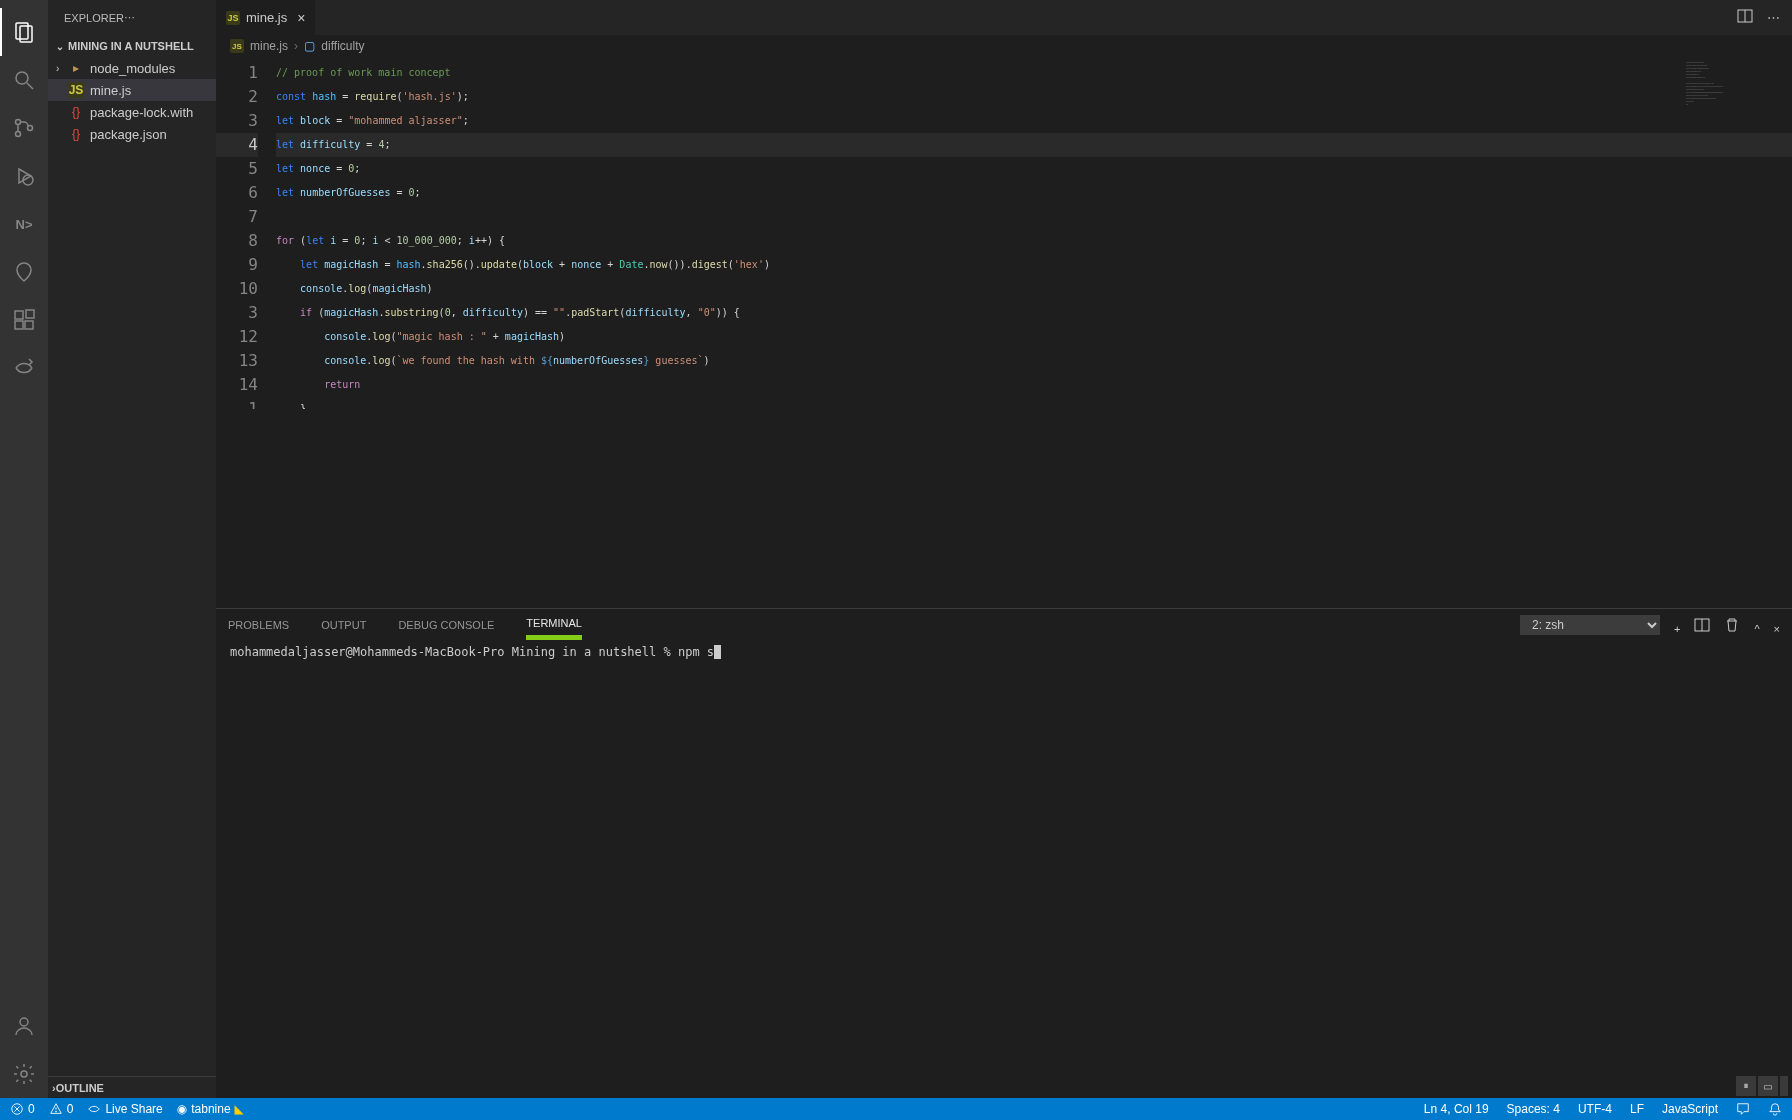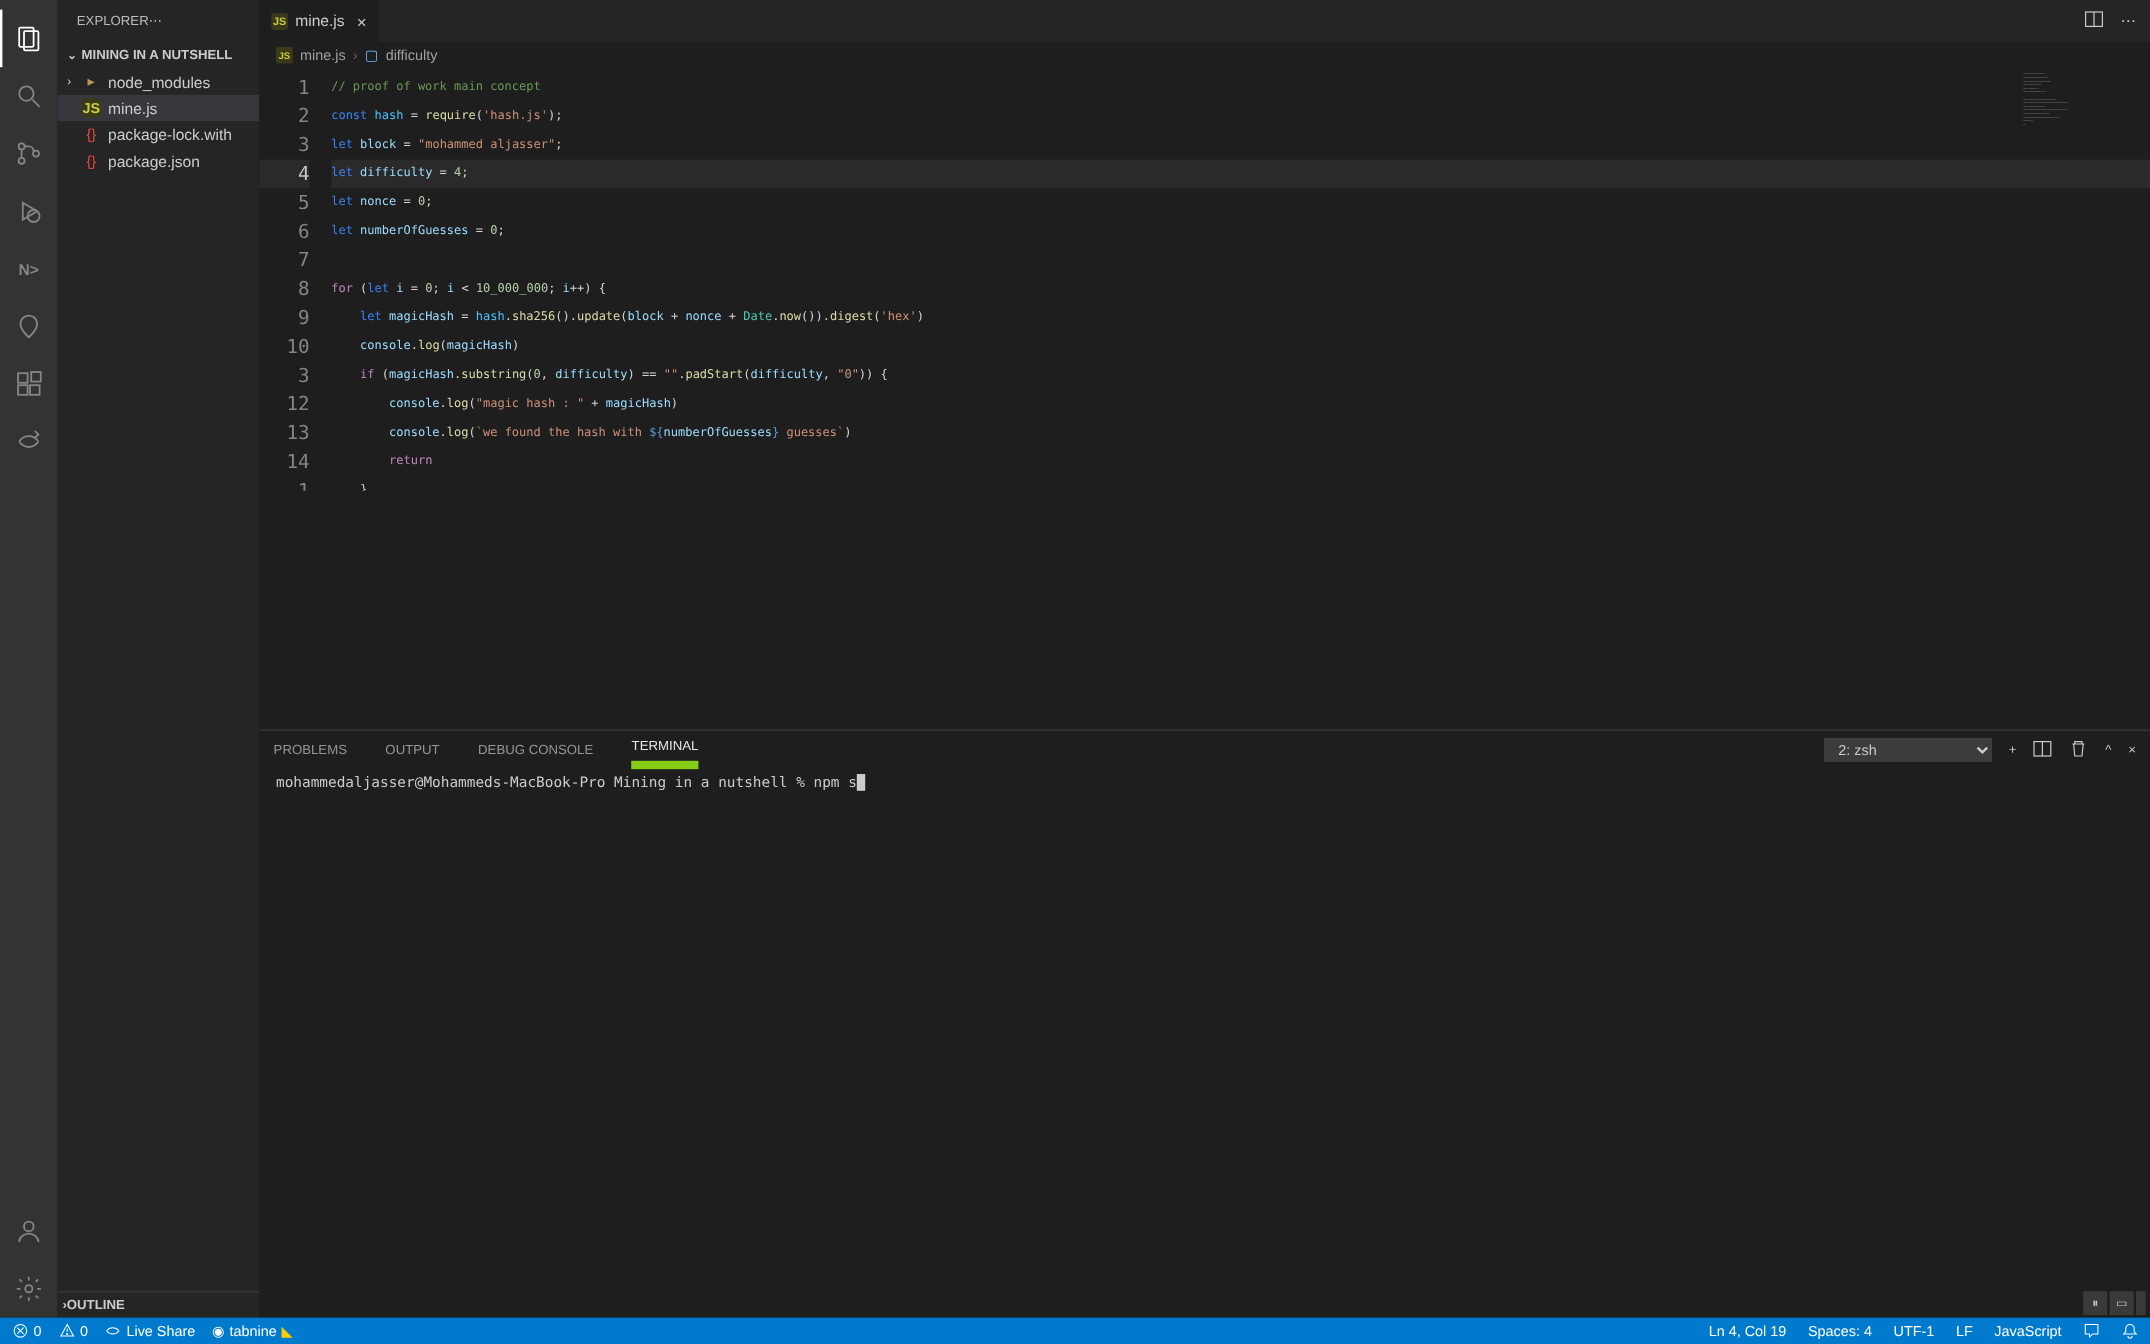--- a/index.html
+++ b/index.html
@@ -229,25 +229,25 @@
     }
     .panel-tabs {
       height: 32px;
       display: flex;
       align-items: center;
       padding: 0 12px;
       gap: 32px;
       font-size: 11px;
     }
     .panel-tab { color: #969696; cursor: pointer; text-transform: uppercase; padding: 6px 0;}
-    .panel-tab.active { color: #e7e7e7; border-bottom: 7px solid #84cc16; }
+    .panel-tab.active { color: #e7e7e7; border-bottom: 5px solid #84cc16; }
     .panel-tabs-right {
       margin-left: auto;
       display: flex;
-      align-items: center;
+      align-items: flex-end;
       gap: 14px;
     }
     .panel-select {
       background: #3c3c3c;
       color: #cccccc;
       border: none;
       padding: 2px 24px 2px 8px;
       font-size: 12px;
       width: 140px;
     }
@@ -509,21 +509,21 @@
       <span>Live Share</span>
     </span>
     <span class="status-item">
       <span style="color:#fff;">◉</span>
       <span>tabnine</span>
       <span class="tabnine-dot">◣</span>
     </span>
     <div class="right">
       <span class="status-item">Ln 4, Col 19</span>
       <span class="status-item">Spaces: 4</span>
-      <span class="status-item">UTF-1</span>
+      <span class="status-item">UTF-4</span>
       <span class="status-item">LF</span>
       <span class="status-item">JavaScript</span>
       <span class="status-item">
         <svg class="status-icon" viewBox="0 0 16 16" fill="none" stroke="currentColor">
             <path d="M2 2h12v9H9l-3 3v-3H2z"></path>
           </svg>
       </span>
       <span class="status-item">
         <svg class="status-icon" viewBox="0 0 16 16" fill="none" stroke="currentColor">
             <path d="M8 2a4 4 0 0 1 4 4v3l2 2H2l2-2V6a4 4 0 0 1 4-4zM6 13a2 2 0 0 0 4 0"></path>

